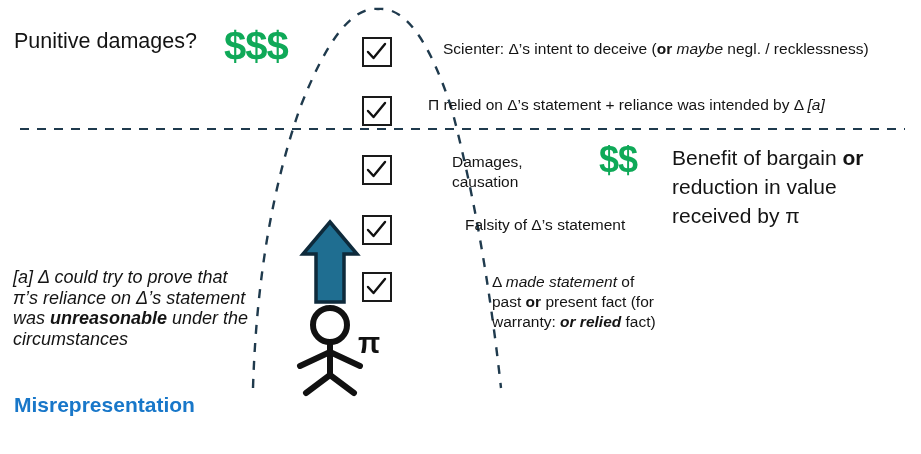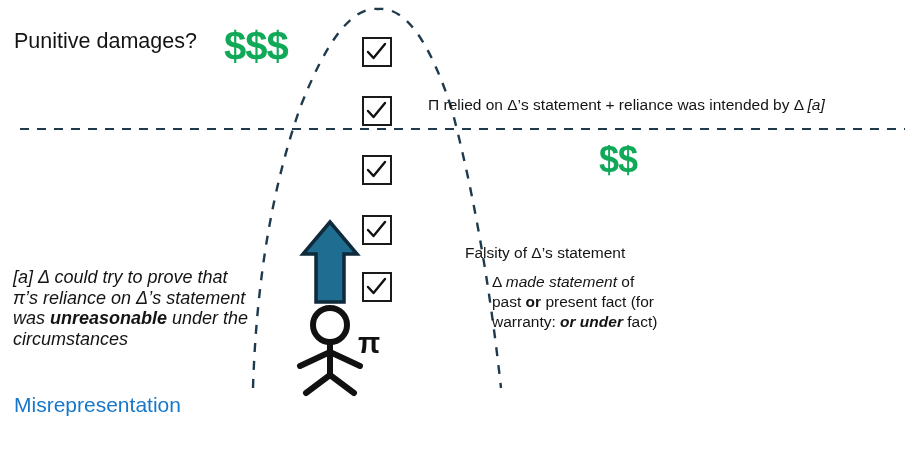--- a/index.html
+++ b/index.html
@@ -78,21 +78,21 @@
 
   
   .elem-text {
     font-size: 15.5px;
     line-height: 20px;
     color: #141414;
   }
   #elem-1 { left: 443px; top: 39px; white-space: nowrap; }
   #elem-2 { left: 428px; top: 95px; white-space: nowrap; }
   #elem-3 { left: 452px; top: 152px; width: 120px; }
-  #elem-4 { left: 465px; top: 215px; white-space: nowrap; margin-top: 28px; }
+  #elem-4 { left: 465px; top: 215px; white-space: nowrap; }
   #elem-5 { left: 492px; top: 272px; width: 170px; }
 
   
   #benefit-block {
     left: 672px;
     top: 143px;
     width: 245px;
     font-size: 21px;
     line-height: 29px;
     color: #141414;
@@ -116,21 +116,21 @@
     font-size: 29px;
     font-weight: bold;
     color: #111111;
     line-height: 32px;
   }
 
   
   .cause-label {
     color: #1877C9;
     font-size: 21px;
-    font-weight: normal;
+    font-weight: bold;
     line-height: 26px;
   }
   #cause-left  { left: 14px;  top: 392px; }
   #cause-right { left: 697px; top: 392px; }
 
   b { font-weight: bold; }
   i { font-style: italic; }
 </style>
 </head>
 <body>
@@ -184,24 +184,27 @@
     <svg width="25" height="25" viewBox="0 0 25 25">
       <path d="M 4 13 L 9.5 19 L 21 5" fill="none" stroke="#111111" stroke-width="2.4" stroke-linecap="round" stroke-linejoin="round"></path>
     </svg>
   </div>
   <div class="abs checkbox" id="cb-5">
     <svg width="25" height="25" viewBox="0 0 25 25">
       <path d="M 4 13 L 9.5 19 L 21 5" fill="none" stroke="#111111" stroke-width="2.4" stroke-linecap="round" stroke-linejoin="round"></path>
     </svg>
   </div>
 
+  <div class="abs elem-text" id="elem-1">Scienter: Δ’s intent to deceive (<b>or</b> <i>maybe</i> negl. / recklessness)</div>
   <div class="abs elem-text" id="elem-2">Π relied on Δ’s statement + reliance was intended by Δ <i>[a]</i></div>
+  <div class="abs elem-text" id="elem-3">Damages, causation</div>
   <div class="abs elem-text" id="elem-4">Falsity of Δ’s statement</div>
-  <div class="abs elem-text" id="elem-5">Δ <i>made statement</i> of past <b>or</b> present fact (for warranty: <b><i>or under</i></b> fact)</div>
-
+  <div class="abs elem-text" id="elem-5">Δ <i>made statement</i> of past <b>or</b> present fact (for warranty: <b><i>or relied</i></b> fact)</div>
+
+  <div class="abs" id="benefit-block">Benefit of bargain <b>or</b> reduction in value received by π</div>
 
   <div class="abs" id="footnote"><i>[a]</i> Δ could try to prove that π’s reliance on Δ’s statement was <b>unreasonable</b> under the circumstances</div>
 
   <div class="abs" id="pi-label">π</div>
 
   <div class="abs cause-label" id="cause-left">Misrepresentation</div>
 
 </div>
 
 </body></html>

